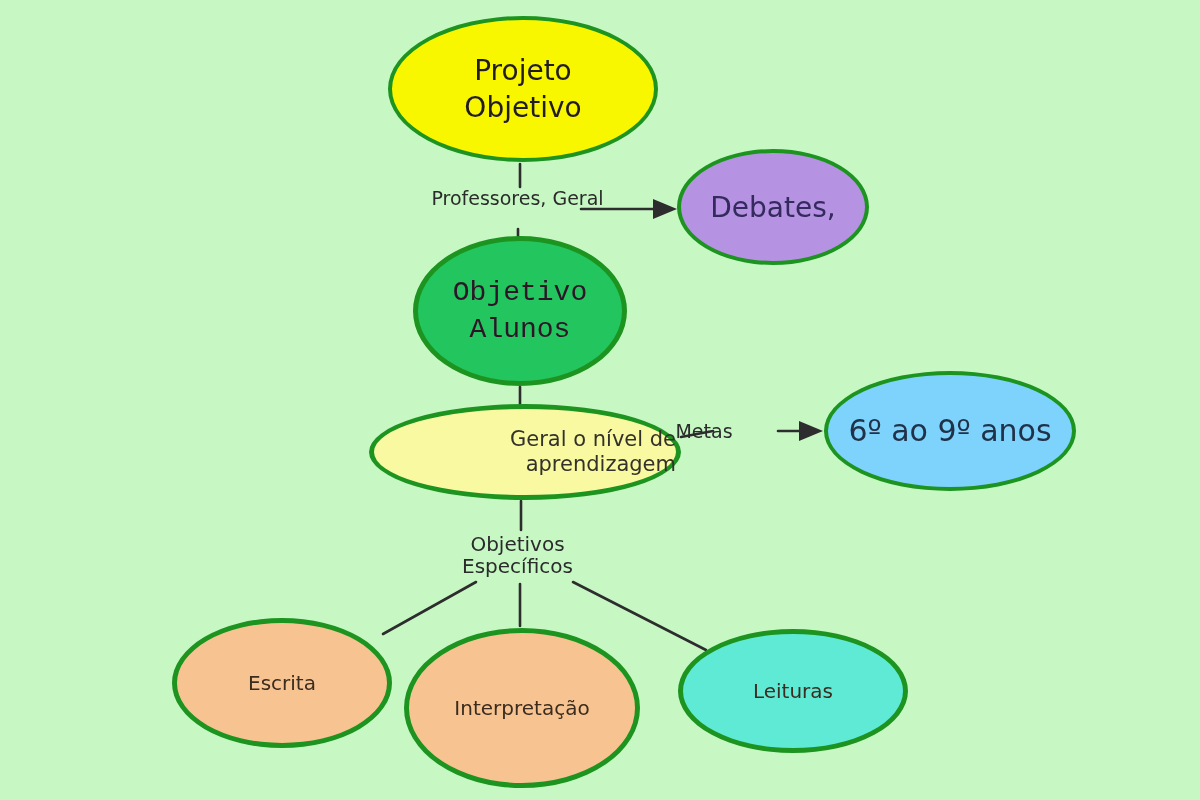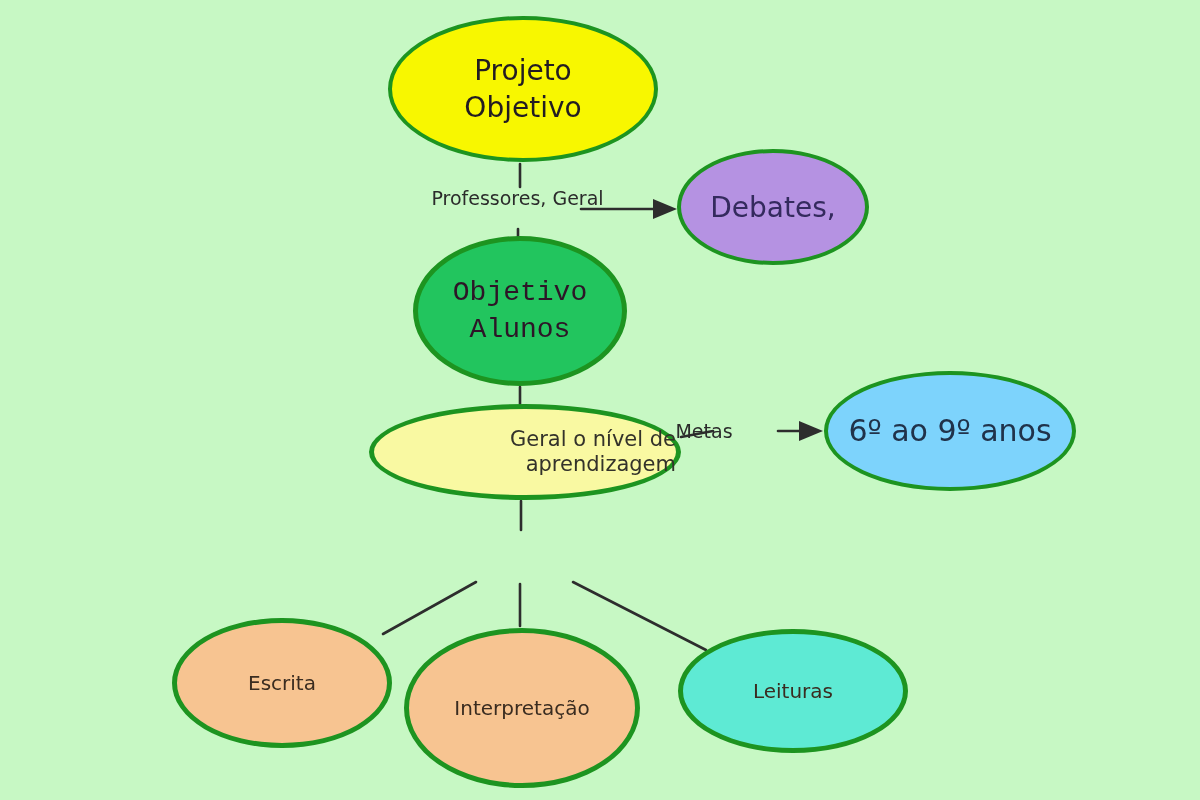--- a/index.html
+++ b/index.html
@@ -118,14 +118,18 @@
 
   <div class="edge-label el-professores">
     <span class="nl">Professores,</span>
     <span class="nl">Geral</span>
   </div>
 
   <div class="edge-label el-metas">
     <span class="nl">Metas</span>
   </div>
 
+  <div class="edge-label el-objetivos">
+    <span class="nl">Objetivos</span>
+    <span class="nl">Específicos</span>
+  </div>
 
 </div>
 
 </body></html>

